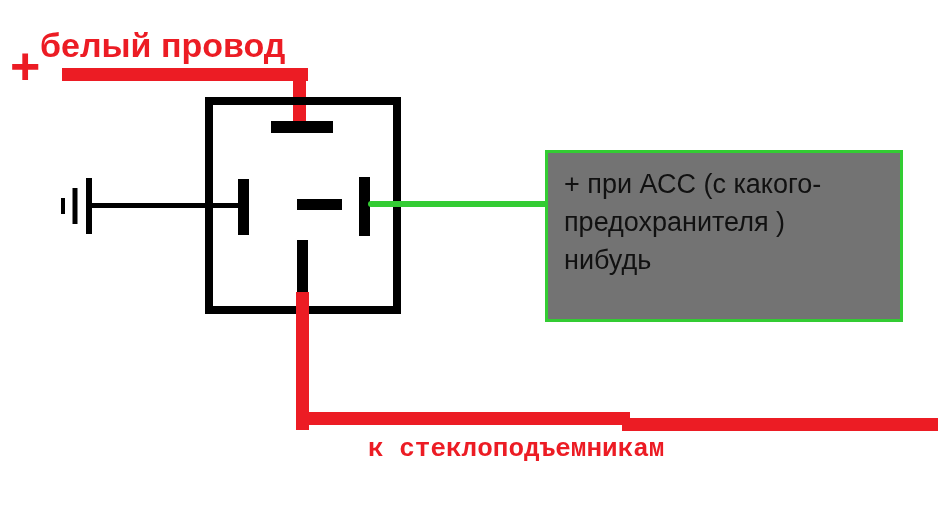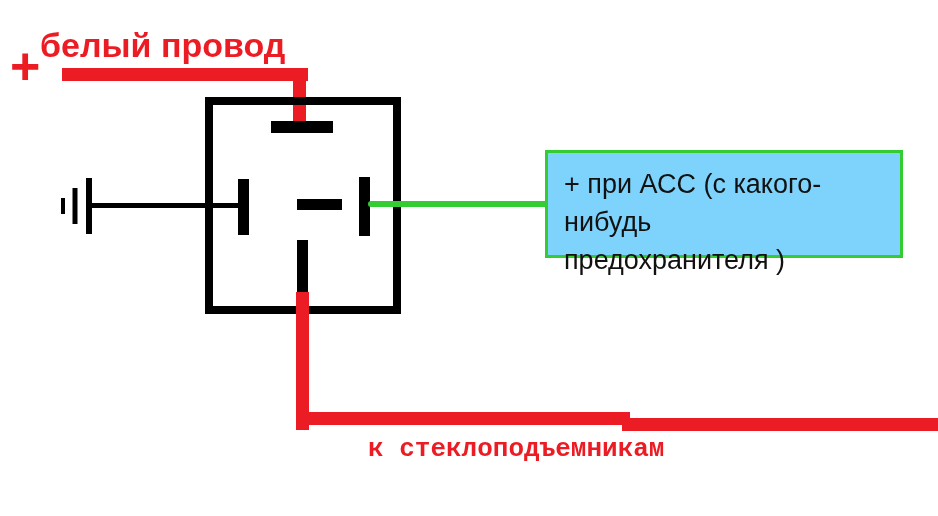--- a/index.html
+++ b/index.html
@@ -41,22 +41,22 @@
   .pin-right{left:359px;top:177px;width:11px;height:59px;}
   .pin-bottom{left:297px;top:240px;width:11px;height:52px;}
 
   .black-wire-left{left:88px;top:203px;width:152px;height:5px;}
 
   .ground{position:absolute;left:56px;top:174px;width:38px;height:64px;}
 
   .green-wire{left:368px;top:201px;width:180px;height:6px;border-radius:3px;}
 
   .acc-box{
-    position:absolute;left:545px;top:150px;width:358px;height:108px;
-    border:3px solid var(--green);box-sizing:border-box;background:#7dd3fc;
+    position:absolute;left:545px;top:150px;width:358px;height:172px;
+    border:3px solid var(--green);box-sizing:border-box;background:#737373;
     padding:12px 0 0 16px;
   }
   .acc-box .line{
     color:#111111;font-size:27px;line-height:38px;white-space:nowrap;
     font-family:"Liberation Sans", sans-serif;
   }
 
   .red-bot-v{left:296px;top:292px;width:13px;height:138px;}
   .red-bot-h1{left:296px;top:412px;width:334px;height:13px;}
   .red-bot-h2{left:622px;top:418px;width:316px;height:13px;}
@@ -84,22 +84,22 @@
     <line x1="33" y1="4" x2="33" y2="60" stroke="#000000" stroke-width="6"></line>
     <line x1="19" y1="14" x2="19" y2="50" stroke="#000000" stroke-width="5"></line>
     <line x1="7" y1="24" x2="7" y2="40" stroke="#000000" stroke-width="4"></line>
   </svg>
   <div class="wire wire-black black-wire-left"></div>
 
   <div class="wire wire-green green-wire"></div>
 
   <div class="acc-box">
     <div class="line">+ при АСС (с какого-</div>
+    <div class="line">предохранителя )</div>
     <div class="line">нибудь</div>
-    <div class="line">предохранителя )</div>
   </div>
 
   <div class="wire wire-red red-bot-v"></div>
   <div class="wire wire-red red-bot-h1"></div>
   <div class="wire wire-red red-bot-h2"></div>
 
   <div class="lbl lbl-bottom">к стеклоподъемникам</div>
 
 </div>
 

